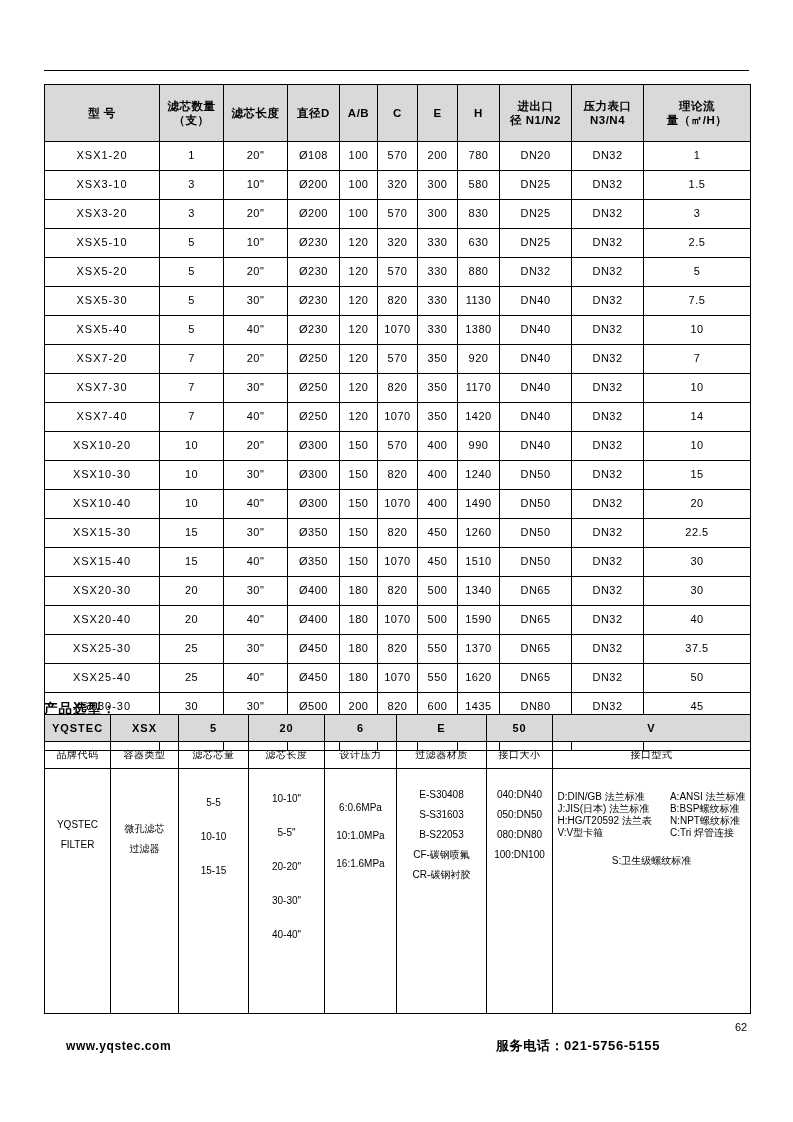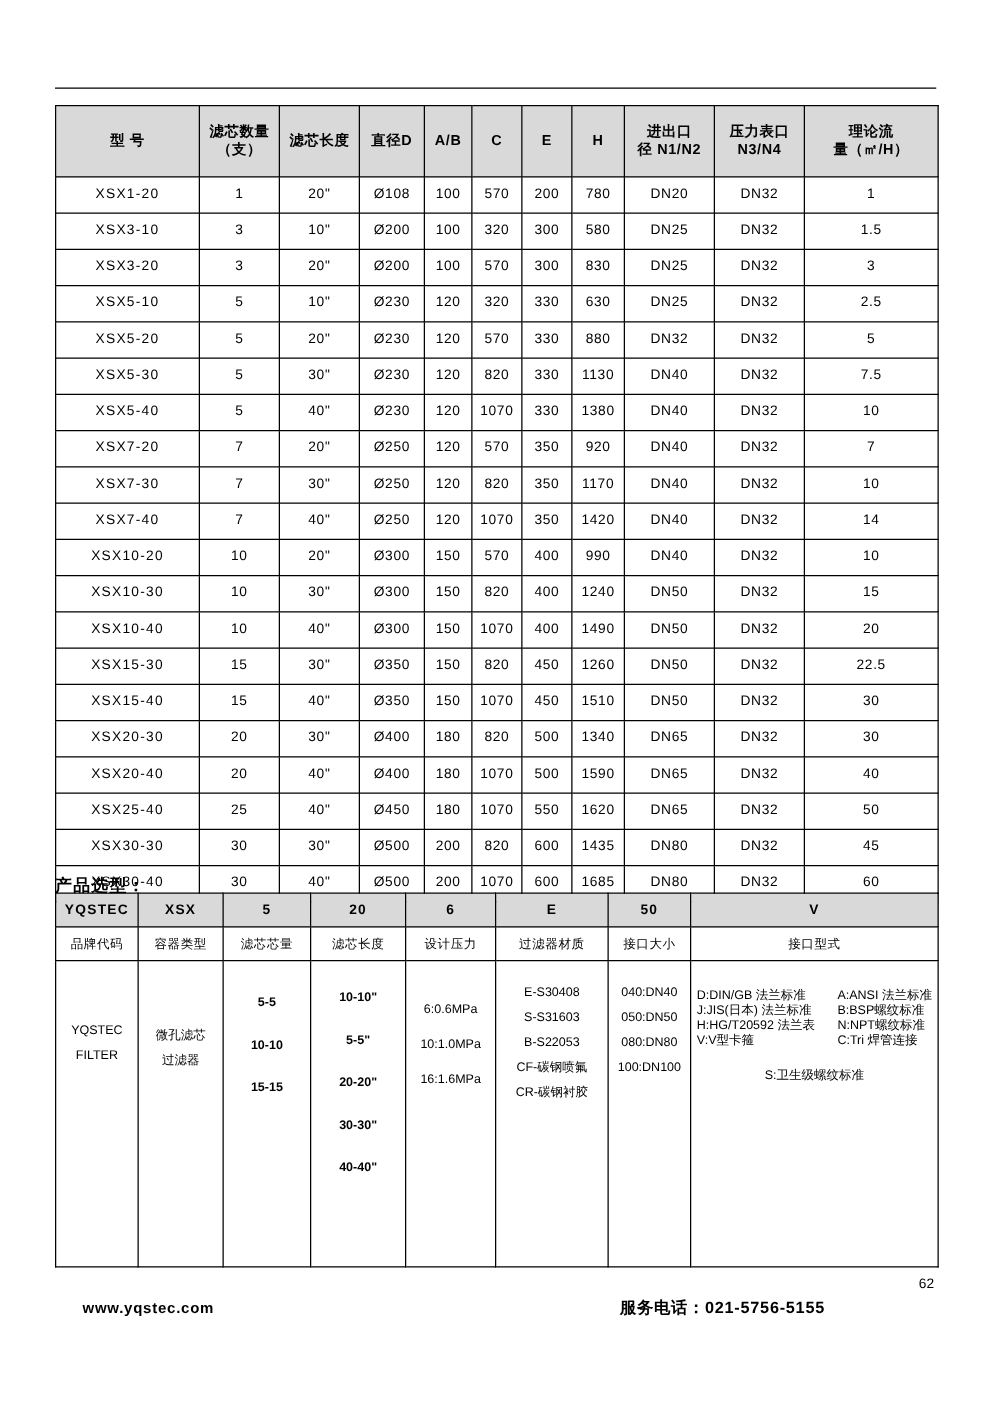--- a/index.html
+++ b/index.html
@@ -135,21 +135,21 @@
   .cellcol {
     display: flex;
     flex-direction: column;
     align-items: center;
     justify-content: flex-start;
   }
   .cellcol span {
     display: block;
     white-space: nowrap;
   }
-  .cellcol.gap-lg span { margin-bottom: 22px; font-weight: bold; }
+  .cellcol.gap-lg span { margin-bottom: 22px; }
   .cellcol.gap-md span { margin-bottom: 16px; }
   .cellcol.gap-sm span { margin-bottom: 8px; }
   .cellcol.gap-lg span:last-child,
   .cellcol.gap-md span:last-child,
   .cellcol.gap-sm span:last-child,
   .cellcol.gap-xs span:last-child { margin-bottom: 0; }
 
   .thread-grid {
     display: flex;
     justify-content: center;
@@ -469,20 +469,33 @@
             <td>20</td>
             <td>40"</td>
             <td>Ø400</td>
             <td>180</td>
             <td>1070</td>
             <td>500</td>
             <td>1590</td>
             <td>DN65</td>
             <td>DN32</td>
             <td>40</td>
+          </tr>
+          <tr>
+            <td class="model">XSX25-30</td>
+            <td>25</td>
+            <td>30"</td>
+            <td>Ø450</td>
+            <td>180</td>
+            <td>820</td>
+            <td>550</td>
+            <td>1370</td>
+            <td>DN65</td>
+            <td>DN32</td>
+            <td>37.5</td>
           </tr>
           <tr>
             <td class="model">XSX25-40</td>
             <td>25</td>
             <td>40"</td>
             <td>Ø450</td>
             <td>180</td>
             <td>1070</td>
             <td>550</td>
             <td>1620</td>

